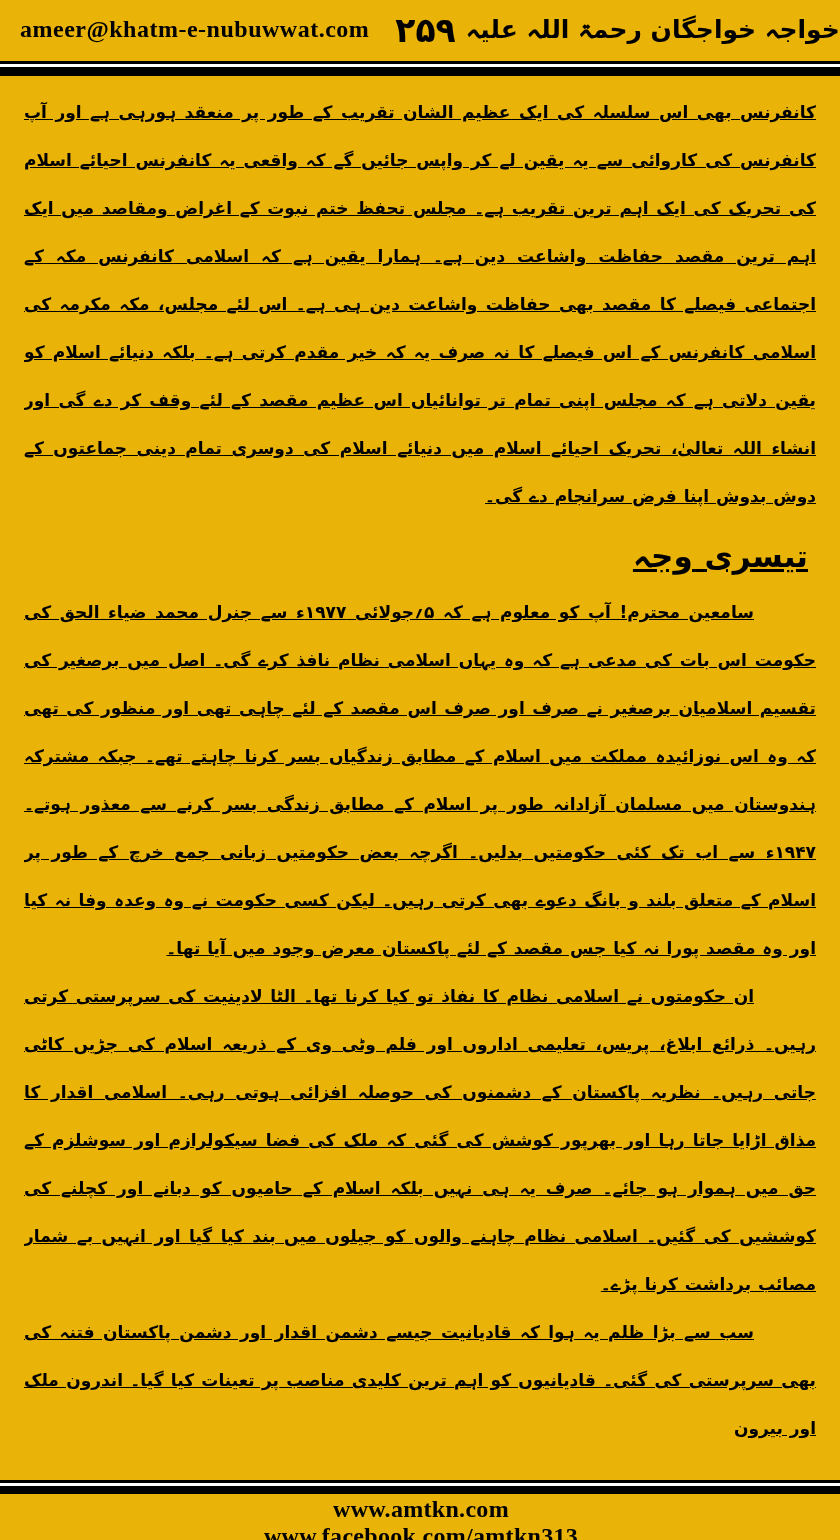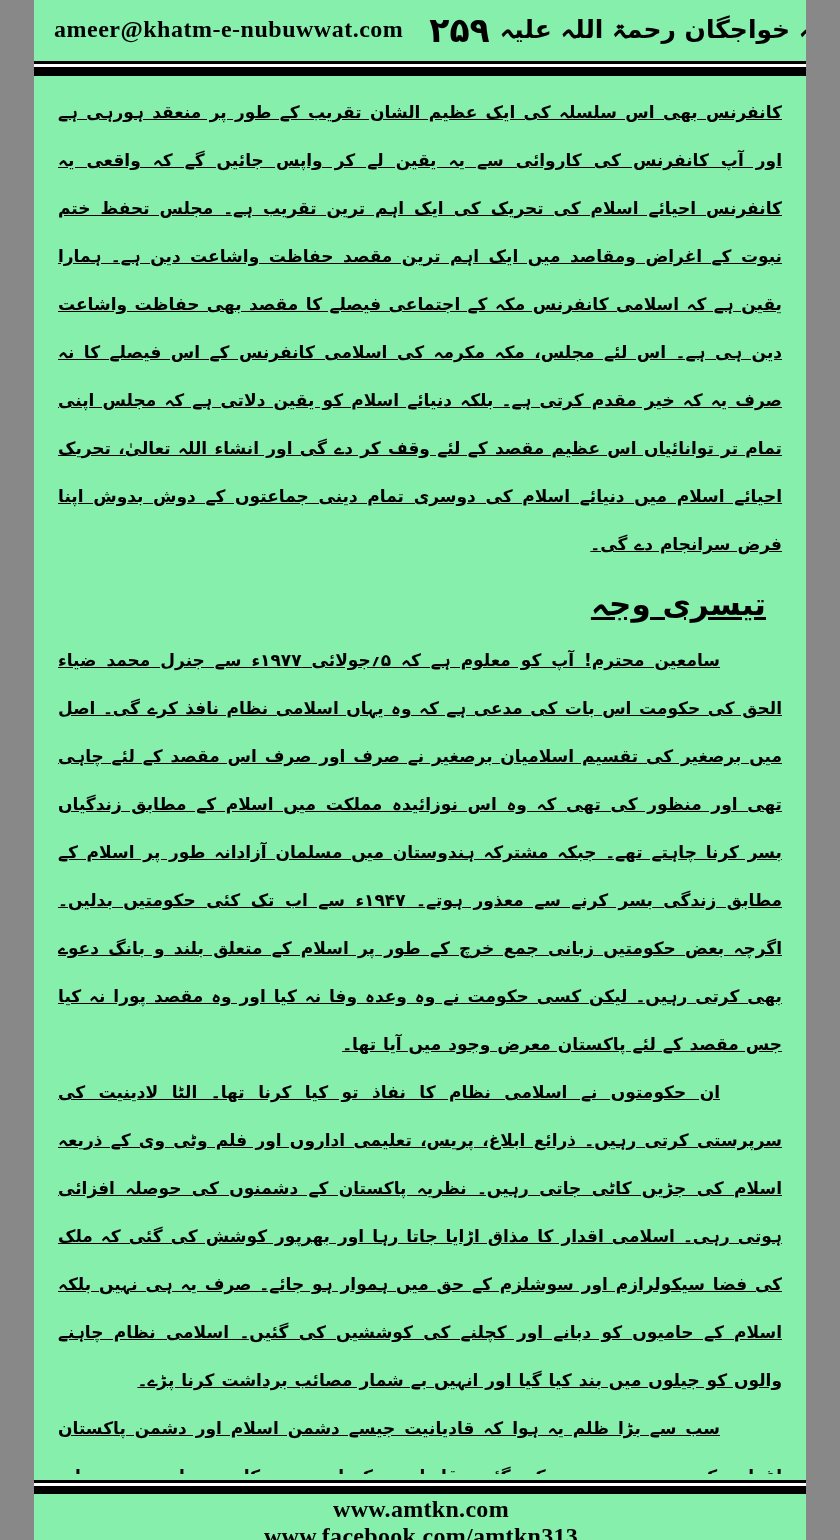--- a/index.html
+++ b/index.html
@@ -1,20 +1,20 @@
 <!DOCTYPE html>
 <html lang="ur"><head>
 <meta charset="utf-8">
 <style>
   html,body{margin:0;padding:0;background:#888;}
   .page{
     position:relative;
-    width:772px;height:1540px;
+    width:840px;height:1540px;
     margin:0 auto;
-    background:#86efac;
+    background:#eab308;
     color:#000000;
     overflow:hidden;
   }
   
   .header{
     position:absolute;top:10px;left:20px;right:18px;
     display:flex;align-items:center;
   }
   .header-email{
     font-family:"Liberation Serif","DejaVu Serif",serif;
@@ -56,21 +56,21 @@
     font-family:"DejaVu Sans","Liberation Sans",sans-serif;
     font-weight:bold;
     font-size:17px;
     line-height:48px;
     word-spacing:1px;
     text-decoration:underline;
   }
   .content p{margin:0;padding:0;}
   .content p.indent{text-indent:62px;}
   .section-heading{
-    margin:6px 16px 2px 0;
+    margin:6px 8px 2px 0;
     text-align:right;
     font-size:31px;
     line-height:60px;
     font-weight:bold;
   }
   
   .footer-links{
     position:absolute;top:1496px;left:16px;right:14px;
     display:flex;justify-content:space-between;align-items:center;
     font-family:"Liberation Serif","DejaVu Serif",serif;
@@ -92,21 +92,21 @@
     <span class="header-title">تذکرہ خواجہ خواجگان رحمۃ اللہ علیہ</span>
   </div>
 
   <div class="double-rule rule-top"></div>
 
   <div class="content">
     <p>کانفرنس بھی اس سلسلہ کی ایک عظیم الشان تقریب کے طور پر منعقد ہورہی ہے اور آپ کانفرنس کی کاروائی سے یہ یقین لے کر واپس جائیں گے کہ واقعی یہ کانفرنس احیائے اسلام کی تحریک کی ایک اہم ترین تقریب ہے۔ مجلس تحفظ ختم نبوت کے اغراض ومقاصد میں ایک اہم ترین مقصد حفاظت واشاعت دین ہے۔ ہمارا یقین ہے کہ اسلامی کانفرنس مکہ کے اجتماعی فیصلے کا مقصد بھی حفاظت واشاعت دین ہی ہے۔ اس لئے مجلس، مکہ مکرمہ کی اسلامی کانفرنس کے اس فیصلے کا نہ صرف یہ کہ خیر مقدم کرتی ہے۔ بلکہ دنیائے اسلام کو یقین دلاتی ہے کہ مجلس اپنی تمام تر توانائیاں اس عظیم مقصد کے لئے وقف کر دے گی اور انشاء اللہ تعالیٰ، تحریک احیائے اسلام میں دنیائے اسلام کی دوسری تمام دینی جماعتوں کے دوش بدوش اپنا فرض سرانجام دے گی۔</p>
     <h2 class="section-heading">تیسری وجہ</h2>
     <p class="indent">سامعین محترم! آپ کو معلوم ہے کہ ۵؍جولائی ۱۹۷۷ء سے جنرل محمد ضیاء الحق کی حکومت اس بات کی مدعی ہے کہ وہ یہاں اسلامی نظام نافذ کرے گی۔ اصل میں برصغیر کی تقسیم اسلامیان برصغیر نے صرف اور صرف اس مقصد کے لئے چاہی تھی اور منظور کی تھی کہ وہ اس نوزائیدہ مملکت میں اسلام کے مطابق زندگیاں بسر کرنا چاہتے تھے۔ جبکہ مشترکہ ہندوستان میں مسلمان آزادانہ طور پر اسلام کے مطابق زندگی بسر کرنے سے معذور ہوتے۔ ۱۹۴۷ء سے اب تک کئی حکومتیں بدلیں۔ اگرچہ بعض حکومتیں زبانی جمع خرچ کے طور پر اسلام کے متعلق بلند و بانگ دعوے بھی کرتی رہیں۔ لیکن کسی حکومت نے وہ وعدہ وفا نہ کیا اور وہ مقصد پورا نہ کیا جس مقصد کے لئے پاکستان معرض وجود میں آیا تھا۔</p>
     <p class="indent">ان حکومتوں نے اسلامی نظام کا نفاذ تو کیا کرنا تھا۔ الٹا لادینیت کی سرپرستی کرتی رہیں۔ ذرائع ابلاغ، پریس، تعلیمی اداروں اور فلم وٹی وی کے ذریعہ اسلام کی جڑیں کاٹی جاتی رہیں۔ نظریہ پاکستان کے دشمنوں کی حوصلہ افزائی ہوتی رہی۔ اسلامی اقدار کا مذاق اڑایا جاتا رہا اور بھرپور کوشش کی گئی کہ ملک کی فضا سیکولرازم اور سوشلزم کے حق میں ہموار ہو جائے۔ صرف یہ ہی نہیں بلکہ اسلام کے حامیوں کو دبانے اور کچلنے کی کوششیں کی گئیں۔ اسلامی نظام چاہنے والوں کو جیلوں میں بند کیا گیا اور انہیں بے شمار مصائب برداشت کرنا پڑے۔</p>
-    <p class="indent">سب سے بڑا ظلم یہ ہوا کہ قادیانیت جیسے دشمن اسلام اور دشمن پاکستان اغراض کی بھی سرپرستی کی گئی۔ قادیانیوں کو اہم ترین کلیدی مناصب پر تعینات کیا گیا۔ اندرون ملک اور بیرون</p>
+    <p class="indent">سب سے بڑا ظلم یہ ہوا کہ قادیانیت جیسے دشمن اقدار اور دشمن پاکستان فتنہ کی بھی سرپرستی کی گئی۔ قادیانیوں کو اہم ترین کلیدی مناصب پر تعینات کیا گیا۔ اندرون ملک اور بیرون</p>
   </div>
 
   <div class="double-rule rule-bottom"></div>
 
   <div class="footer-links">
     <span>www.amtkn.com</span>
     <span>www.facebook.com/amtkn313</span>
     <span>www.emaktaba.amtkn</span>
   </div>
 

